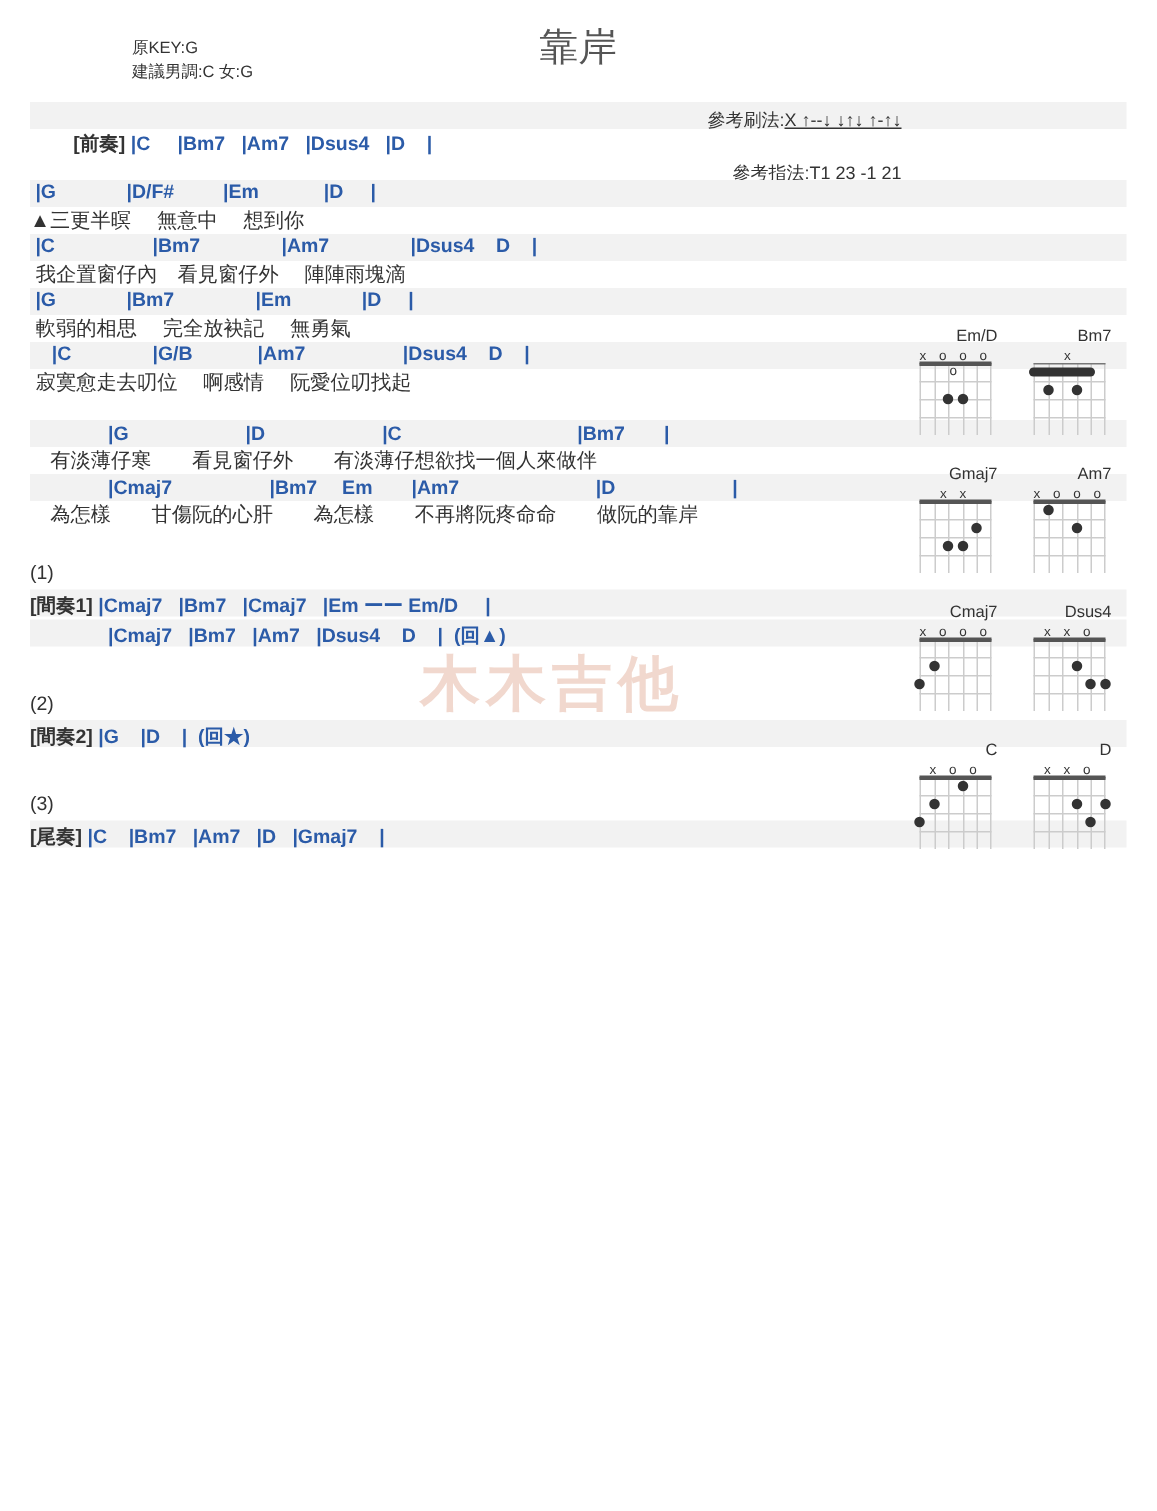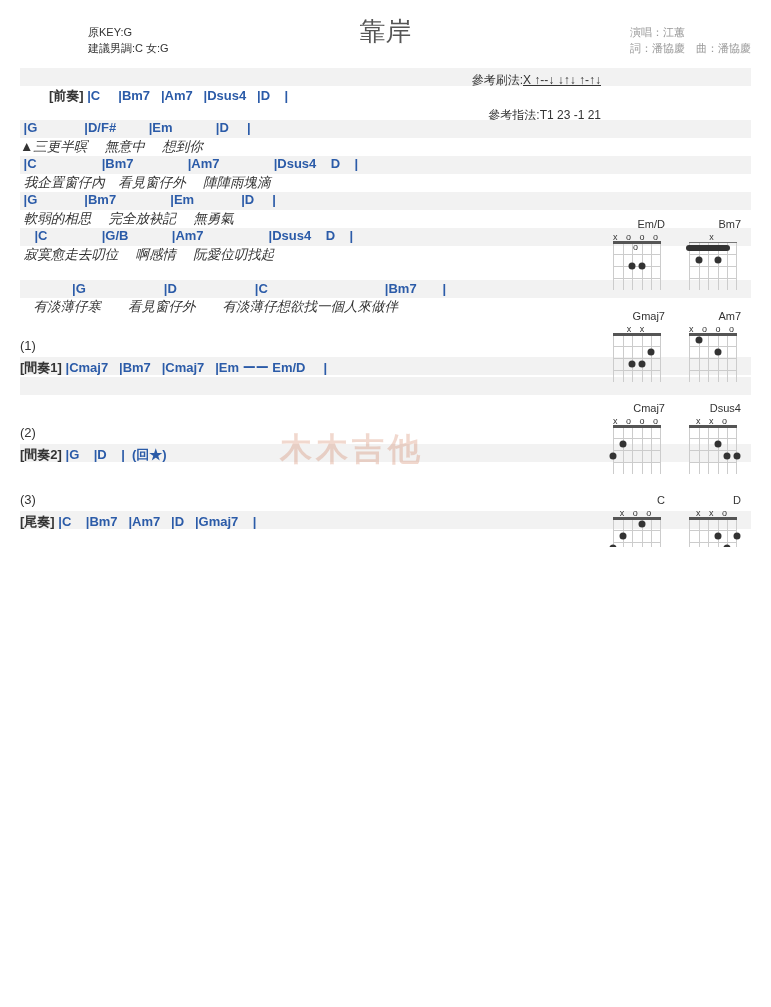--- a/index.html
+++ b/index.html
@@ -71,21 +71,20 @@
     font-size: 13px;
   }
   .lyrics {
     position: absolute;
     top: 18px;
     left: 0;
     right: 200px;
     white-space: pre;
     color: #333;
     font-size: 13.5px;
-    font-style: italic;
   }
   .section-label {
     color: #333;
     text-align: center;
   }
   .ref-row {
     position: relative;
     height: 26px;
   }
   .ref-label {
@@ -170,41 +169,37 @@
     position: absolute;
     height: 6px;
     background: #333;
     border-radius: 3px;
     transform: translateY(-50%);
   }
   .watermark {
     position: absolute;
     left: 260px;
     top: 360px;
-    font-size: 32px;
+    font-size: 40px;
     color: rgba(200,100,60,0.25);
     font-weight: bold;
     z-index: 1;
     letter-spacing: 4px;
   }
 </style>
 </head>
 <body>
 
 <div class="page">
   <div class="header">
     <div class="title">靠岸</div>
     <div class="key-info">
       <div>原KEY:G</div>
       <div>建議男調:C 女:G</div>
     </div>
-    <div class="credits">
-      <div>演唱：江蕙</div>
-      <div>詞：潘協慶　曲：潘協慶</div>
-    </div>
   </div>
 
   <div class="content">
     <div class="watermark">木木吉他</div>
 
     <div class="line-block" style="height:26px">
       <div class="stripe" style="top:0"></div>
       <div class="chords" style="top:4px">
         <span class="section-label">[前奏]</span> <span>|C     |Bm7   |Am7   |Dsus4   |D    |</span>
       </div>
@@ -235,30 +230,36 @@
       <div class="lyrics"> 寂寞愈走去叨位　 啊感情　 阮愛位叨找起</div>
     </div>
 
     <div style="height:16px"></div>
 
     <div class="line-block">
       <div class="stripe" style="top:0"></div>
       <div class="chords">　　　　|G　　　　　　|D　　　　　　|C　　　　　　　　　|Bm7　　|</div>
       <div class="lyrics">　有淡薄仔寒　　看見窗仔外　　有淡薄仔想欲找一個人來做伴</div>
     </div>
+    <div class="line-block">
+      <div class="stripe" style="top:0"></div>
+      <div class="chords">　　　　|Cmaj7　　　　　|Bm7　 Em　　|Am7　　　　　　　|D　　　　　　|</div>
+      <div class="lyrics">　為怎樣　　甘傷阮的心肝　　為怎樣　　不再將阮疼命命　　做阮的靠岸</div>
+    </div>
 
     <div style="height:14px"></div>
 
     <div class="paren-num">(1)</div>
     <div class="line-block" style="height:20px">
       <div class="stripe" style="top:0"></div>
       <div class="chords" style="top:2px"><span class="section-label">[間奏1]</span> <span>|Cmaj7   |Bm7   |Cmaj7   |Em ーー Em/D     |</span></div>
     </div>
     <div class="line-block" style="height:26px">
       <div class="stripe" style="top:0"></div>
+      <div class="chords" style="top:2px;padding-left:52px">|Cmaj7   |Bm7   |Am7   |Dsus4    D    |  (回▲)</div>
     </div>
 
     <div style="height:14px"></div>
 
     <div class="paren-num">(2)</div>
     <div class="line-block" style="height:26px">
       <div class="stripe" style="top:0"></div>
       <div class="chords" style="top:2px"><span class="section-label">[間奏2]</span> <span>|G    |D    |  (回★)</span></div>
     </div>
 

